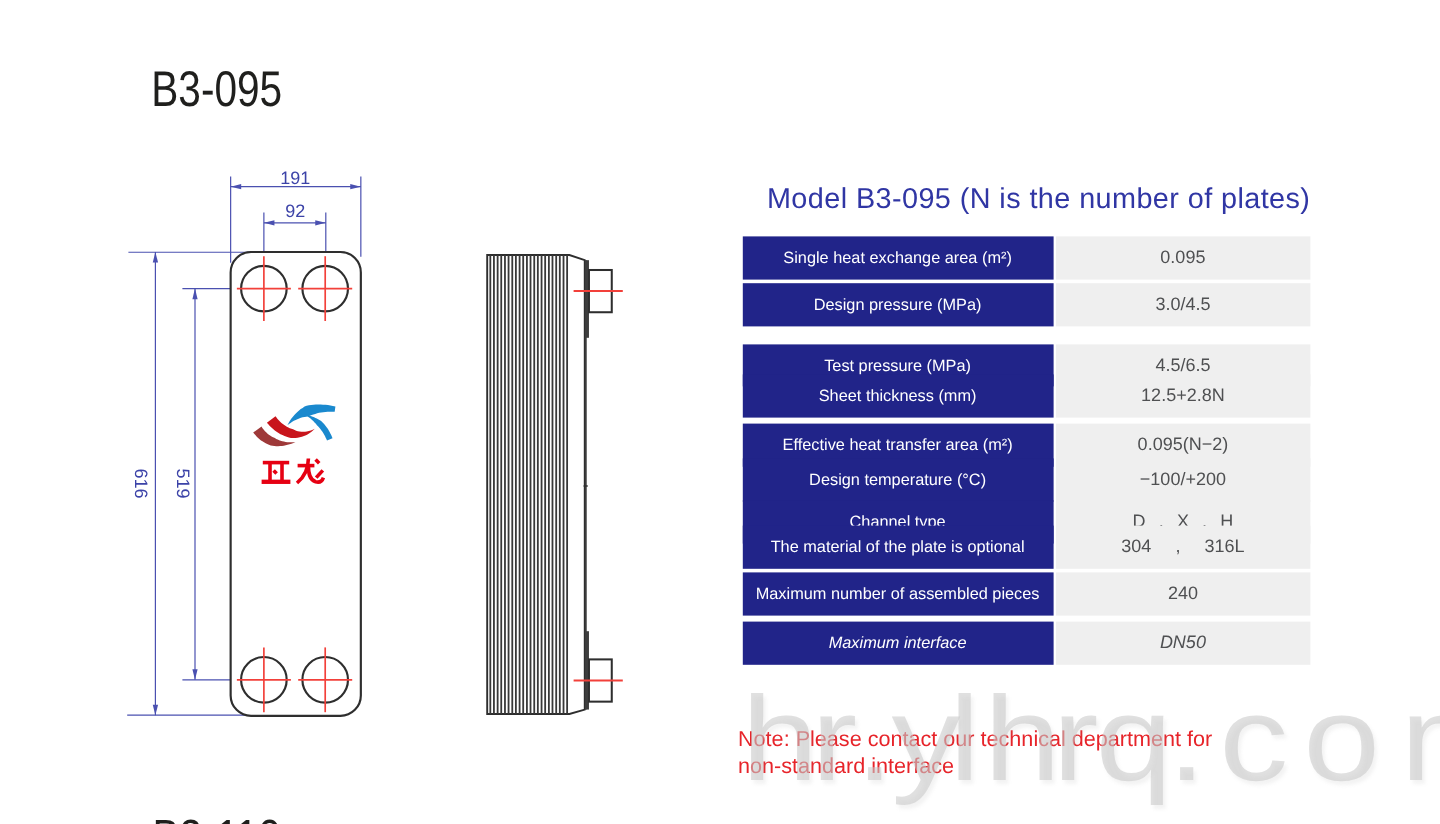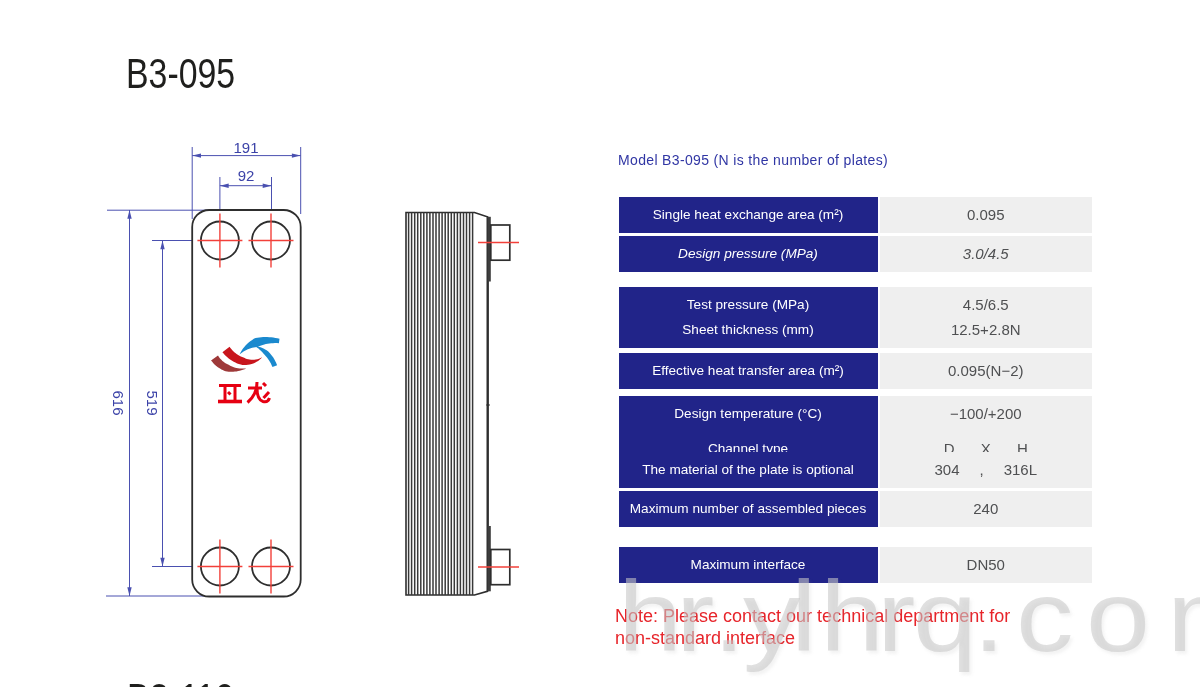--- a/index.html
+++ b/index.html
@@ -152,61 +152,61 @@
 
   <rect x="490.8" y="225" width="19" height="35.2" fill="#ffffff" stroke="#2e2e2e" stroke-width="1.7"></rect>
 
   <line x1="478" y1="242.5" x2="519" y2="242.5" stroke="#f2403a" stroke-width="1.7"></line>
 
   <rect x="490.8" y="549.5" width="19" height="35.2" fill="#ffffff" stroke="#2e2e2e" stroke-width="1.7"></rect>
 
   <line x1="478" y1="567" x2="519" y2="567" stroke="#f2403a" stroke-width="1.7"></line>
 </svg>
 
-<div class="abs" style="left:618px;top:152px;width:474px;text-align:left;font-size:14px;letter-spacing:0.35px;color:#3036a4;">Model B3-095 (N is the number of plates)</div>
+<div class="abs" style="left:618px;top:152px;width:474px;text-align:right;font-size:24px;letter-spacing:0.35px;color:#3036a4;">Model B3-095 (N is the number of plates)</div>
 
 <div class="abs" style="left:618.5px;top:197px;">
 
   <div style="height:35.8px;margin-bottom:3.4px;white-space:nowrap;">
     <div style="display:inline-block;vertical-align:top;width:259px;height:35.8px;background:#212489;color:#fff;font-size:13.6px;text-align:center;line-height:35.8px;">Single heat exchange area (m²)</div><div style="display:inline-block;vertical-align:top;width:2.5px;height:35.8px;"></div><div style="display:inline-block;vertical-align:top;width:211.5px;height:35.8px;background:#efefef;color:#4f5052;font-size:15px;text-align:center;line-height:35.8px;">0.095</div>
   </div>
 
-  <div style="height:47px;margin-bottom:3.4px;white-space:nowrap;font-style:italic;">
+  <div style="height:47px;margin-bottom:3.4px;white-space:nowrap;">
     <div style="display:inline-block;vertical-align:top;width:259px;height:35.8px;background:#212489;color:#fff;font-size:13.6px;text-align:center;line-height:35.8px;">Design pressure (MPa)</div><div style="display:inline-block;vertical-align:top;width:2.5px;height:35.8px;"></div><div style="display:inline-block;vertical-align:top;width:211.5px;height:35.8px;background:#efefef;color:#4f5052;font-size:15px;text-align:center;line-height:35.8px;">3.0/4.5</div>
   </div>
 
   <div style="height:22px;margin-bottom:3.4px;white-space:nowrap;">
     <div style="display:inline-block;vertical-align:top;width:259px;height:35.8px;background:#212489;color:#fff;font-size:13.6px;text-align:center;line-height:35.8px;">Test pressure (MPa)</div><div style="display:inline-block;vertical-align:top;width:2.5px;height:35.8px;"></div><div style="display:inline-block;vertical-align:top;width:211.5px;height:35.8px;background:#efefef;color:#4f5052;font-size:15px;text-align:center;line-height:35.8px;">4.5/6.5</div>
   </div>
 
   <div style="height:38px;margin-bottom:3.4px;white-space:nowrap;">
     <div style="display:inline-block;vertical-align:top;width:259px;height:35.8px;background:#212489;color:#fff;font-size:13.6px;text-align:center;line-height:35.8px;">Sheet thickness (mm)</div><div style="display:inline-block;vertical-align:top;width:2.5px;height:35.8px;"></div><div style="display:inline-block;vertical-align:top;width:211.5px;height:35.8px;background:#efefef;color:#4f5052;font-size:15px;text-align:center;line-height:35.8px;">12.5+2.8N</div>
   </div>
 
-  <div style="height:24px;margin-bottom:19px;white-space:nowrap;">
+  <div style="height:24px;margin-bottom:5px;white-space:nowrap;">
     <div style="display:inline-block;vertical-align:top;width:259px;height:35.8px;background:#212489;color:#fff;font-size:13.6px;text-align:center;line-height:35.8px;">Effective heat transfer area (m²)</div><div style="display:inline-block;vertical-align:top;width:2.5px;height:35.8px;"></div><div style="display:inline-block;vertical-align:top;width:211.5px;height:35.8px;background:#efefef;color:#4f5052;font-size:15px;text-align:center;line-height:35.8px;">0.095(N−2)</div>
   </div>
 
   <div style="height:31px;margin-bottom:3.4px;white-space:nowrap;">
     <div style="display:inline-block;vertical-align:top;width:259px;height:35.8px;background:#212489;color:#fff;font-size:13.6px;text-align:center;line-height:35.8px;">Design temperature (°C)</div><div style="display:inline-block;vertical-align:top;width:2.5px;height:35.8px;"></div><div style="display:inline-block;vertical-align:top;width:211.5px;height:35.8px;background:#efefef;color:#4f5052;font-size:15px;text-align:center;line-height:35.8px;">−100/+200</div>
   </div>
 
   <div style="height:18px;margin-bottom:3.4px;white-space:nowrap;">
     <div style="display:inline-block;vertical-align:top;width:259px;height:35.8px;background:#212489;color:#fff;font-size:13.6px;text-align:center;line-height:35.8px;">Channel type</div><div style="display:inline-block;vertical-align:top;width:2.5px;height:35.8px;"></div><div style="display:inline-block;vertical-align:top;width:211.5px;height:35.8px;background:#efefef;color:#4f5052;font-size:15px;text-align:center;line-height:35.8px;">D<span style="letter-spacing:0;margin:0 11px;">,</span>X<span style="letter-spacing:0;margin:0 11px;">,</span>H</div>
   </div>
 
   <div style="height:35.8px;margin-bottom:3.4px;white-space:nowrap;">
     <div style="display:inline-block;vertical-align:top;width:259px;height:35.8px;background:#212489;color:#fff;font-size:13.6px;text-align:center;line-height:35.8px;">The material of the plate is optional</div><div style="display:inline-block;vertical-align:top;width:2.5px;height:35.8px;"></div><div style="display:inline-block;vertical-align:top;width:211.5px;height:35.8px;background:#efefef;color:#4f5052;font-size:15px;text-align:center;line-height:35.8px;">304<span style="letter-spacing:0;margin:0 20px;">,</span>316L</div>
   </div>
 
-  <div style="height:35.8px;margin-bottom:20px;white-space:nowrap;text-decoration:underline;">
+  <div style="height:35.8px;margin-bottom:5px;white-space:nowrap;text-decoration:underline;">
     <div style="display:inline-block;vertical-align:top;width:259px;height:35.8px;background:#212489;color:#fff;font-size:13.6px;text-align:center;line-height:35.8px;">Maximum number of assembled pieces</div><div style="display:inline-block;vertical-align:top;width:2.5px;height:35.8px;"></div><div style="display:inline-block;vertical-align:top;width:211.5px;height:35.8px;background:#efefef;color:#4f5052;font-size:15px;text-align:center;line-height:35.8px;">240</div>
   </div>
 
-  <div style="height:35.8px;margin-bottom:3.4px;white-space:nowrap;">
+  <div style="height:35.8px;margin-bottom:3.4px;white-space:nowrap;font-style:italic;">
     <div style="display:inline-block;vertical-align:top;width:259px;height:35.8px;background:#212489;color:#fff;font-size:13.6px;text-align:center;line-height:35.8px;">Maximum interface</div><div style="display:inline-block;vertical-align:top;width:2.5px;height:35.8px;"></div><div style="display:inline-block;vertical-align:top;width:211.5px;height:35.8px;background:#efefef;color:#4f5052;font-size:15px;text-align:center;line-height:35.8px;">DN50</div>
   </div>
 </div>
 
 <div class="abs" style="left:615px;top:604.5px;font-size:18px;line-height:22px;color:#e7242a;">Note: Please contact our technical department for<br>non-standard interface</div>
 
 <div class="abs" style="left:127px;top:676px;font-size:40px;color:#1f1f1d;transform:scaleX(0.85);transform-origin:left top;">B3-110</div>
 
 <div class="abs" style="z-index:10;left:0;top:0;width:1200px;height:687px;pointer-events:none;">
     <span class="abs wmL" style="left:618px;">h</span>

